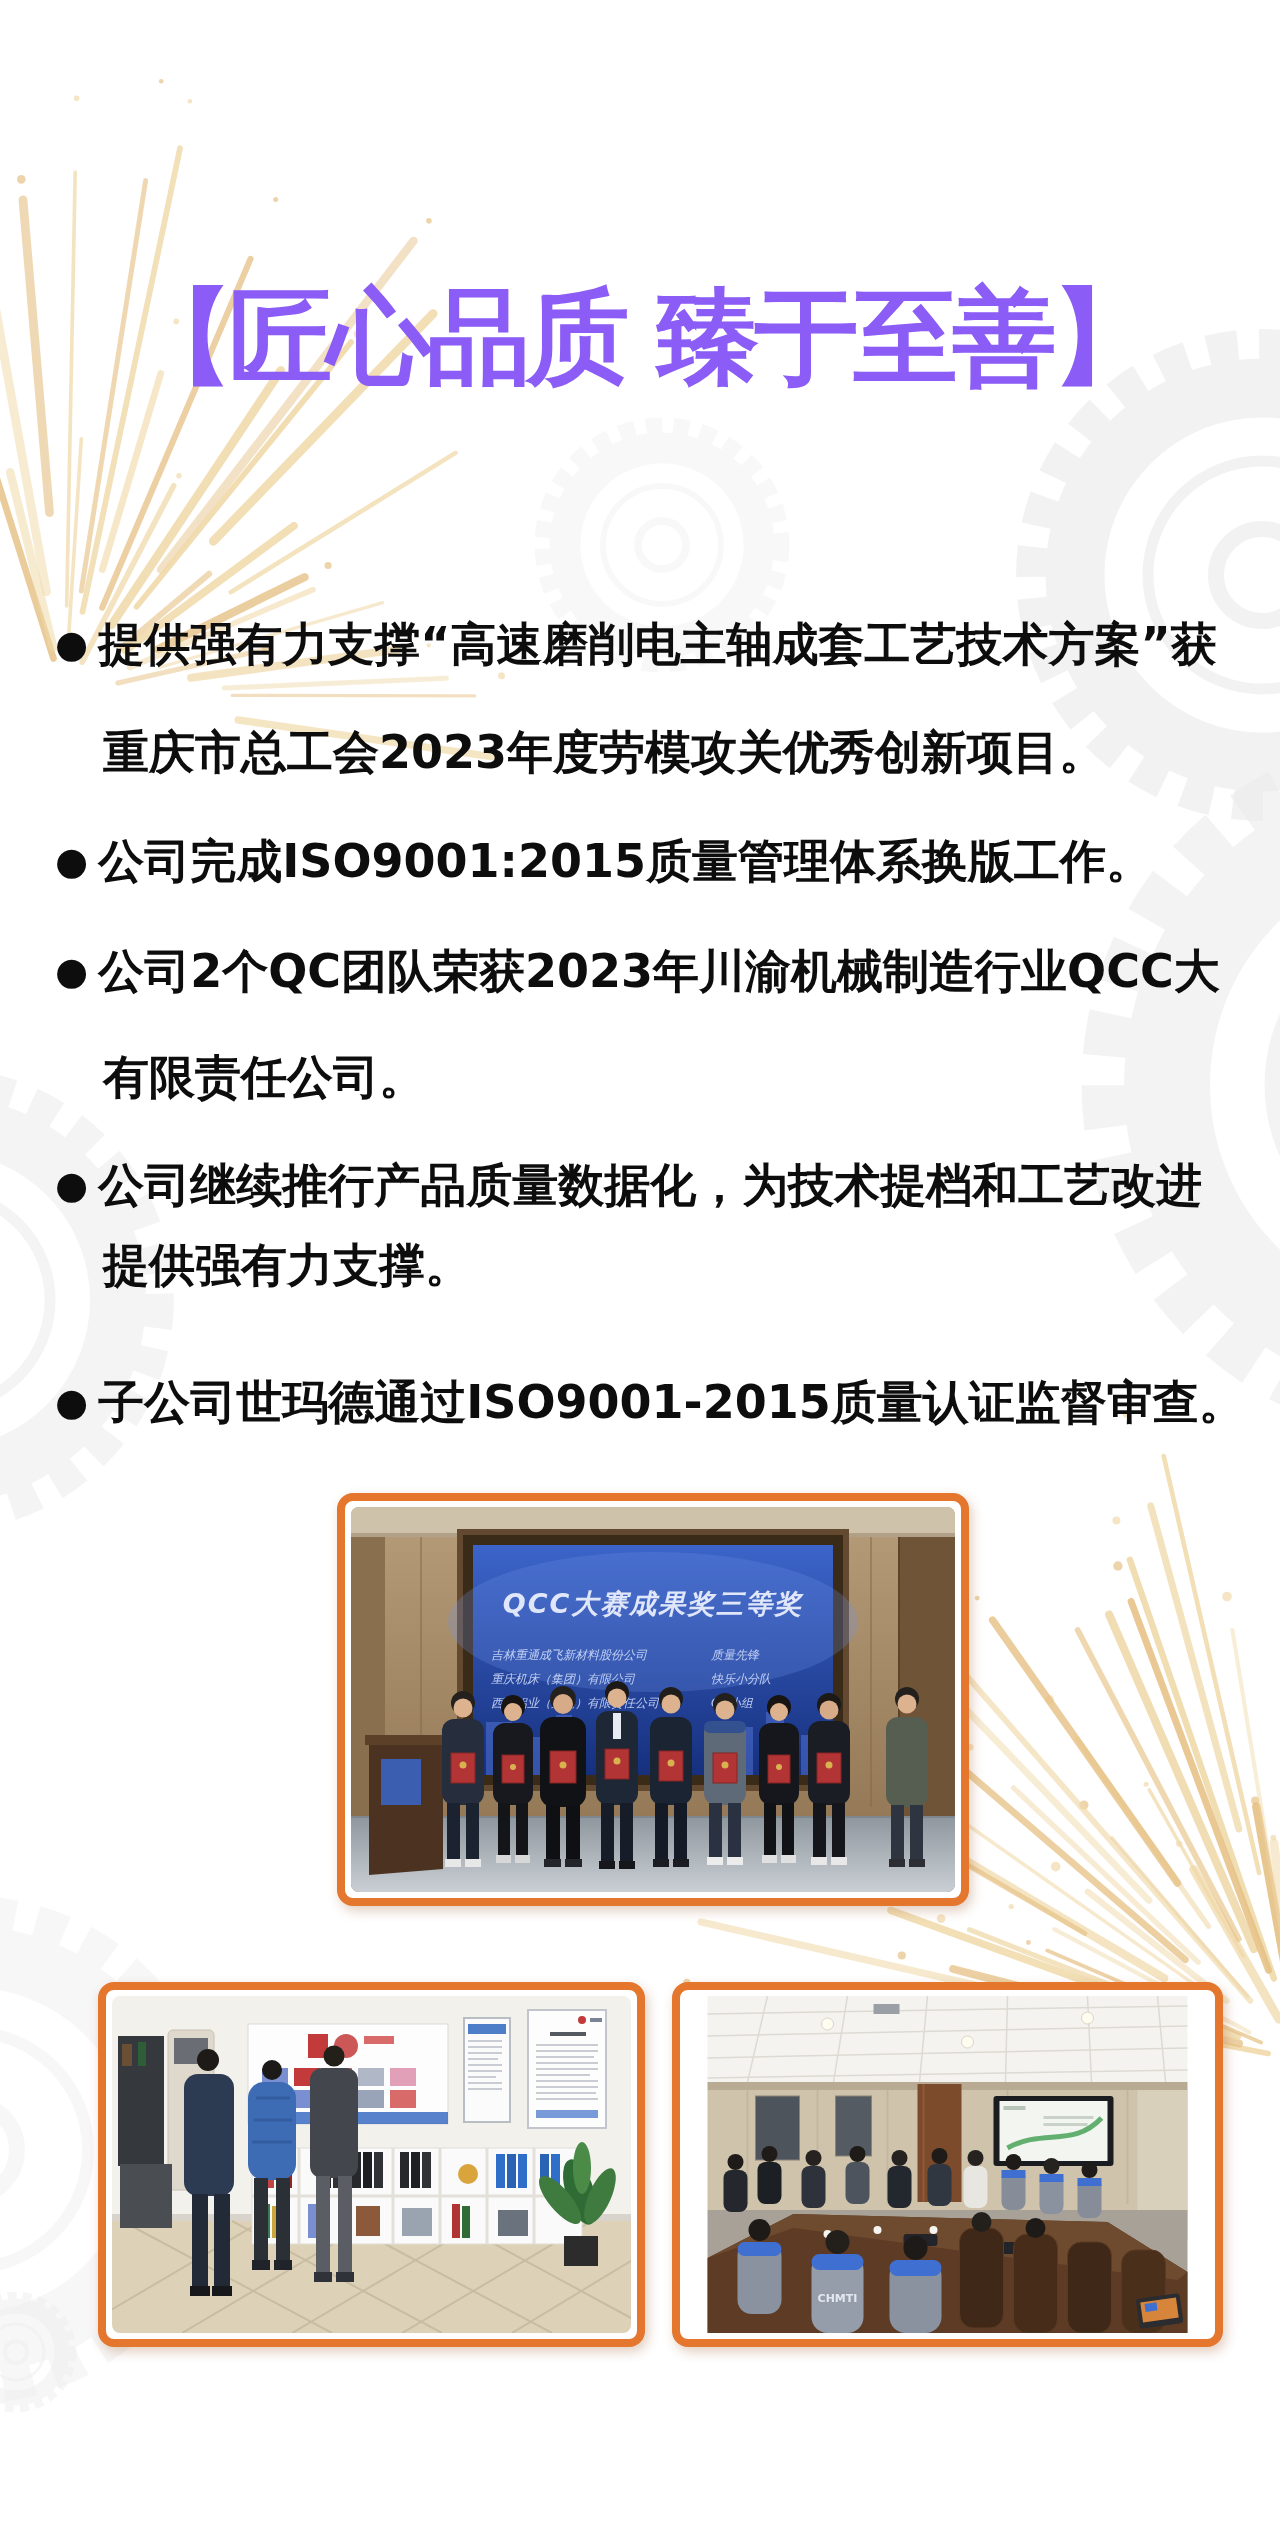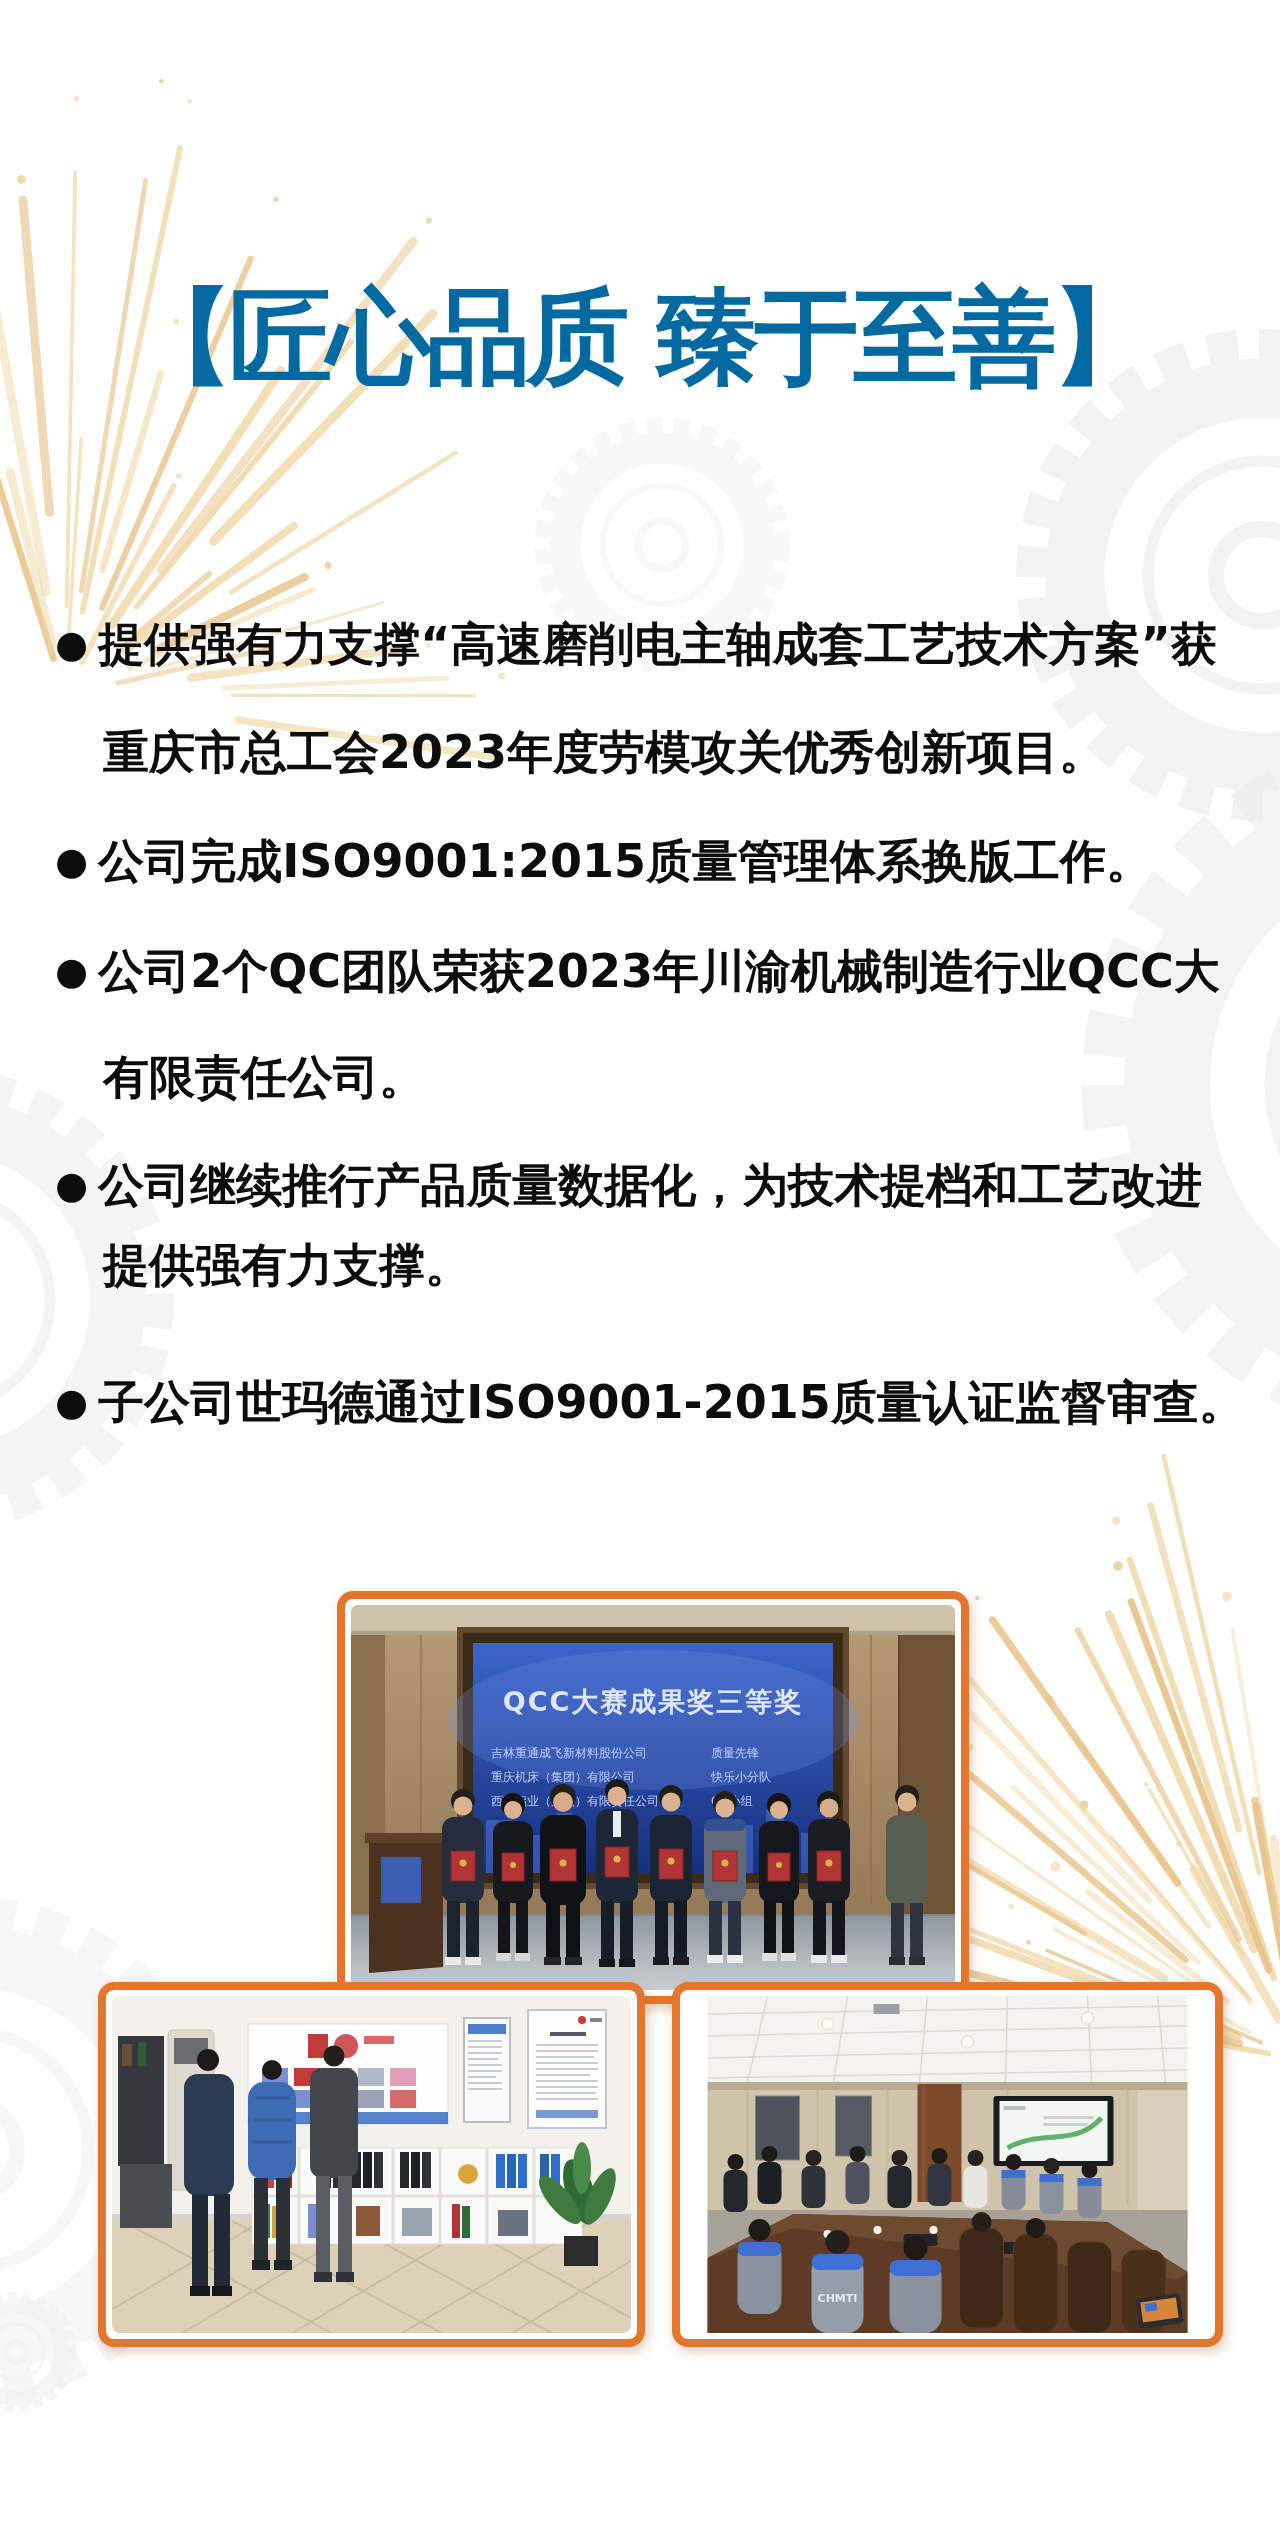--- a/index.html
+++ b/index.html
@@ -1,34 +1,34 @@
 <!DOCTYPE html>
 <html><head>
 <meta charset="utf-8">
 <style>
   html,body{margin:0;padding:0;background:#ffffff;}
   .page{position:relative;width:1280px;height:2539px;background:#ffffff;overflow:hidden;
         font-family:"DejaVu Sans",sans-serif;}
   #deco{position:absolute;left:0;top:0;width:1280px;height:2539px;z-index:0;}
   .title{position:absolute;top:272px;left:0;width:100%;margin:0;text-align:center;z-index:2;
          font-family:"DejaVu Serif",serif;font-weight:700;font-size:104px;line-height:1.25;
-         letter-spacing:-5px;color:#0369a1;white-space:nowrap;}
+         letter-spacing:-5px;color:#8b5cf6;white-space:nowrap;}
   .bullets{position:absolute;left:0;top:0;width:100%;z-index:2;}
   .row{position:absolute;left:55px;display:flex;align-items:flex-start;white-space:nowrap;
        font-weight:600;font-size:46px;line-height:1.2;color:#0d0d0d;
        font-family:"DejaVu Sans",sans-serif;}
   .row .dot{font-size:38px;line-height:1.45;margin-right:10px;}
   .row.cont{padding-left:48px;text-align:right;}
   .r1{top:617px;} .r2{top:725px;} .r3{top:834px;} .r4{top:944px;}
   .r5{top:1050px;} .r6{top:1158px;} .r7{top:1242px;font-family:Liberation Mono, monospace;} .r8{top:1375px;}
   figure.photo{position:absolute;margin:0;z-index:2;box-sizing:border-box;background:#ffffff;
          border:8px solid #e5762e;border-radius:16px;padding:6px;
          box-shadow:3px 5px 12px rgba(150,80,30,.28);}
   figure.photo svg{display:block;width:100%;height:100%;border-radius:8px;}
-  .photo-award{left:337px;top:1591px;width:632px;height:413px;}
+  .photo-award{left:337px;top:1493px;width:632px;height:413px;font-style:italic;}
   .photo-office{left:98px;top:1982px;width:547px;height:365px;}
   .photo-meeting{left:672px;top:1982px;width:551px;height:365px;}
   text{font-family:"DejaVu Sans",sans-serif;}
 </style>
 </head>
 <body>
 
 <div class="page">
 
   <svg id="deco" viewBox="0 0 1280 2539" xmlns="http://www.w3.org/2000/svg">

